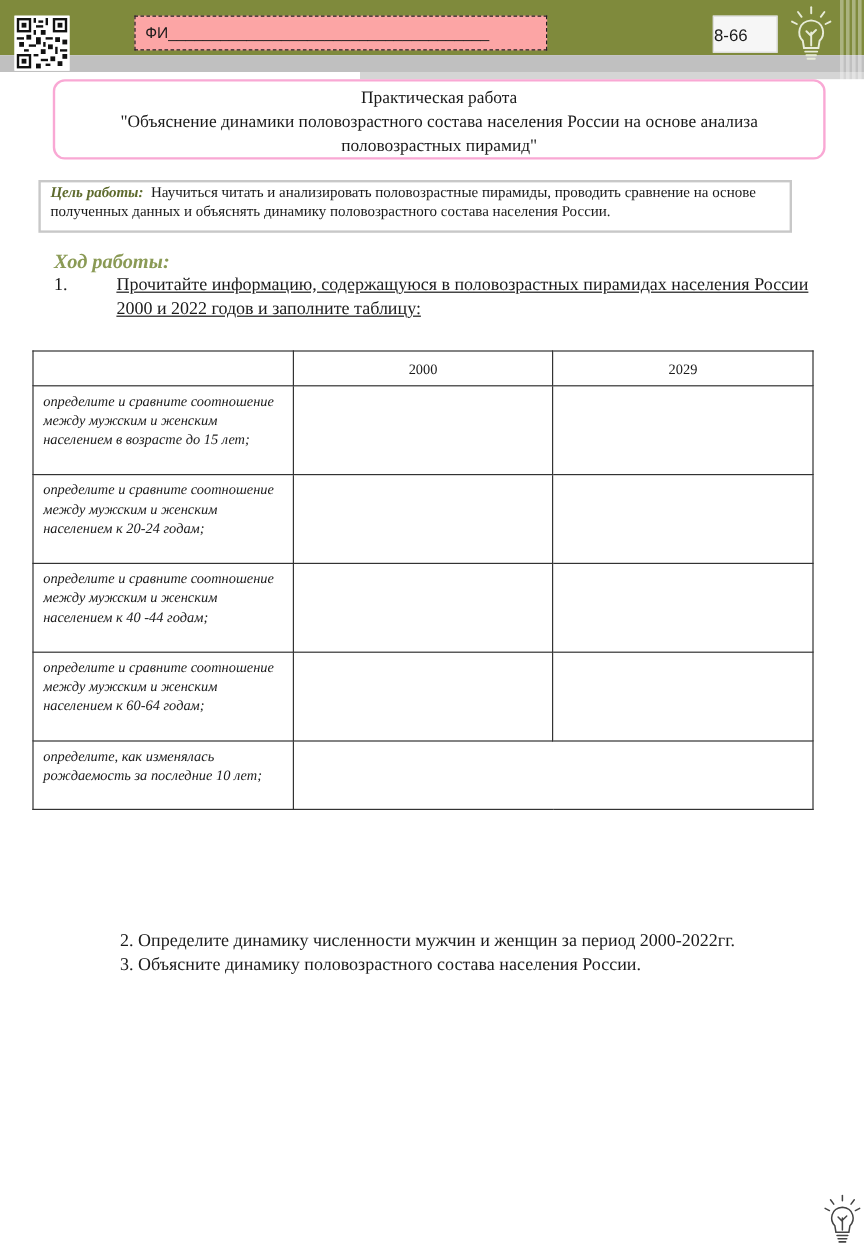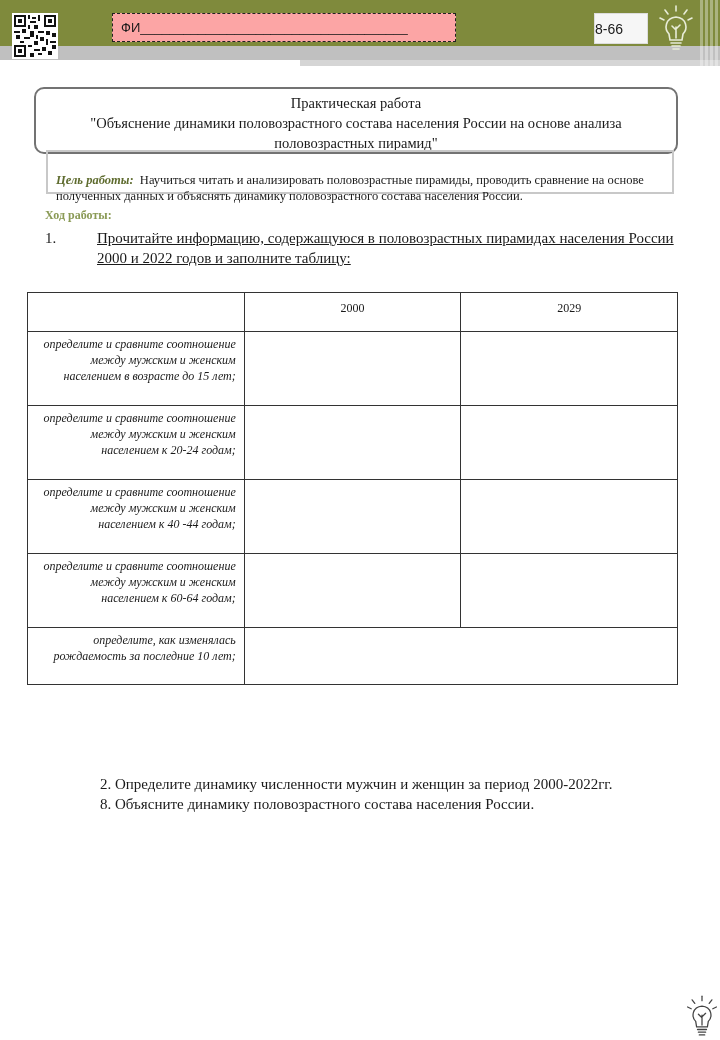--- a/index.html
+++ b/index.html
@@ -7,31 +7,31 @@
   .topbar{position:absolute;left:0;top:0;width:720px;height:46px;background:#7f8a3c;}
   .greyband{position:absolute;left:0;top:46px;width:720px;height:14px;background:#c0c0c0;}
   .greyband2{position:absolute;left:300px;top:46px;width:420px;height:20px;background:#d5d5d5;}
   .vlines{position:absolute;right:0;top:0;width:22px;height:95px;}
   .vlines span{position:absolute;top:0;bottom:0;width:3px;background:rgba(255,255,255,0.35);}
   .qr{position:absolute;left:12px;top:13px;width:46px;height:46px;background:#fff;}
   .qr svg{display:block}
   .name-field{position:absolute;left:112px;top:13px;width:344px;height:29px;background:#fca5a5;border:1.5px dashed #222;box-sizing:border-box;font-family:"Liberation Sans",sans-serif;font-size:13px;line-height:27px;padding-left:8px;white-space:nowrap;overflow:hidden;}
   .code-box{position:absolute;left:594px;top:13px;width:54px;height:31px;background:#f6f6f6;border:1px solid #ddd;box-sizing:border-box;font-family:"Liberation Sans",sans-serif;font-size:14px;text-align:left;line-height:30px;}
   .bulb-top{position:absolute;left:656px;top:4px;width:40px;height:48px;}
-  .title-box{position:absolute;left:34px;top:66px;width:644px;height:67px;border:2px solid #737373;border-radius:10px;box-sizing:border-box;background:#fff;text-align:center;font-size:14.5px;line-height:20px;padding-top:4px;margin-top:21px;}
-  .goal-box{position:absolute;left:46px;top:150px;width:628px;height:44px;border:2px solid #c8c8c8;box-sizing:border-box;padding:20px 8px;font-size:12.5px;line-height:16px;}
+  .title-box{position:absolute;left:44px;top:66px;width:644px;height:67px;border:2px solid #f9a8d4;border-radius:10px;box-sizing:border-box;background:#fff;text-align:center;font-size:14.5px;line-height:20px;padding-top:4px;}
+  .goal-box{position:absolute;left:32px;top:150px;width:628px;height:44px;border:2px solid #c8c8c8;box-sizing:border-box;padding:0 8px;font-size:12.5px;line-height:16px;}
   .goal-label{color:#5e6b2e;font-style:italic;font-weight:bold;}
-  .steps-heading{position:absolute;left:45px;top:208px;font-size:12px;font-weight:bold;color:#8a9a55;}
+  .steps-heading{position:absolute;left:45px;top:208px;font-size:17px;font-style:italic;font-weight:bold;color:#8a9a55;}
   .step1{position:absolute;left:45px;top:228px;width:620px;font-size:15px;line-height:20px;}
   .step1 .num{position:absolute;left:0;top:0;}
   .step1 .txt{position:absolute;left:52px;top:0;width:590px;text-decoration:underline;}
   table.worktable{position:absolute;left:27px;top:292px;width:651px;border-collapse:collapse;}
   table.worktable td{border:1.5px solid #333;vertical-align:top;padding:4px 8px;font-size:12px;line-height:16px;}
   table.worktable td.hdr{text-align:center;vertical-align:top;padding-top:7px;font-size:12px;}
-  td.q{font-style:italic;width:200px;text-align:right;}
+  td.q{font-style:italic;width:200px;}
   td.col{width:200px;}
   .after{position:absolute;left:52px;top:774px;font-size:15px;line-height:20px;margin-left:48px;}
   .bulb-bottom{position:absolute;left:684px;top:994px;width:36px;height:44px;}
 </style>
 </head>
 <body>
 
 <div class="topbar"></div>
 <div class="greyband2"></div>
 <div class="greyband"></div>
@@ -115,21 +115,21 @@
 </div>
 
 <div class="steps-heading">Ход работы:</div>
 <div class="step1">
   <span class="num">1.</span>
   <span class="txt">Прочитайте информацию, содержащуюся в половозрастных пирамидах населения России 2000 и 2022 годов и заполните таблицу:</span>
 </div>
 
 <table class="worktable">
   <tbody>
-      <tr style="height:39px">
+      <tr style="height:29px">
     <td class="hdr q"></td>
     <td class="hdr col">2000</td>
     <td class="hdr col">2029</td>
   </tr>
   <tr style="height:74px">
     <td class="q">определите и сравните соотношение между мужским и женским населением в возрасте до 15 лет;</td>
     <td></td>
     <td></td>
   </tr>
   <tr style="height:74px">
@@ -149,21 +149,21 @@
   </tr>
   <tr style="height:57px">
     <td class="q">определите, как изменялась рождаемость за последние 10 лет;</td>
     <td colspan="2"></td>
   </tr>
 </tbody>
   </table>
 
 <div class="after">
   <div>2. Определите динамику численности мужчин и женщин за период 2000-2022гг.</div>
-  <div>8. Объясните динамику половозрастного состава населения России.</div>
+  <div>3. Объясните динамику половозрастного состава населения России.</div>
 </div>
 
 <div class="bulb-bottom">
   <svg width="36" height="44" viewBox="0 0 40 48" fill="none" stroke="#444" stroke-width="1.4" stroke-linecap="round">
     <line x1="20" y1="2" x2="20" y2="7"></line>
       <line x1="9" y1="6" x2="12" y2="10"></line>
       <line x1="31" y1="6" x2="28" y2="10"></line>
     <line x1="4" y1="14" x2="8" y2="16"></line>
       <line x1="36" y1="14" x2="32" y2="16"></line>
     <path d="M13 30 C8 25 9 14 20 13 C31 14 32 25 27 30 L26 36 L14 36 Z"></path>

